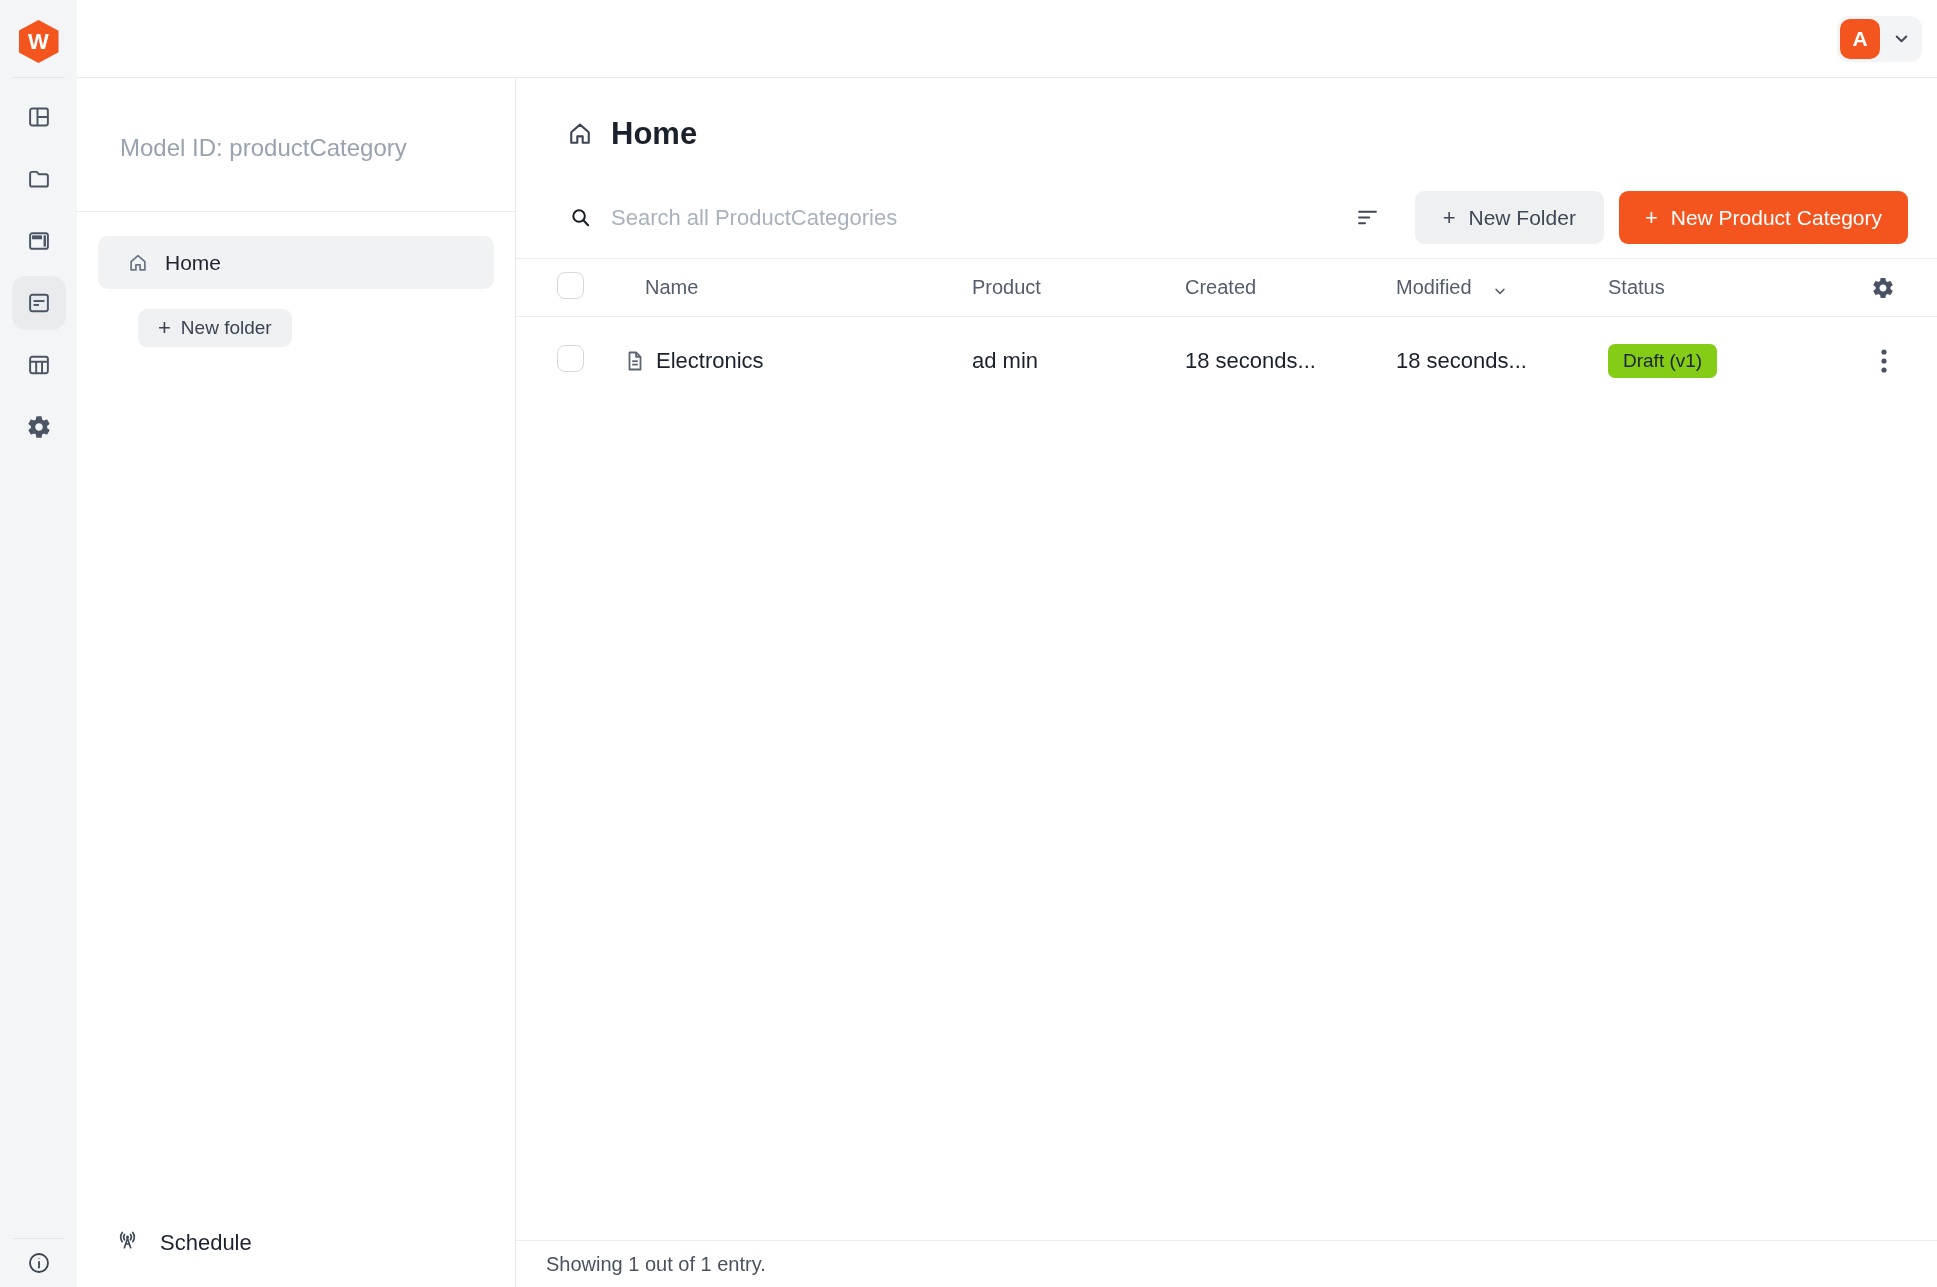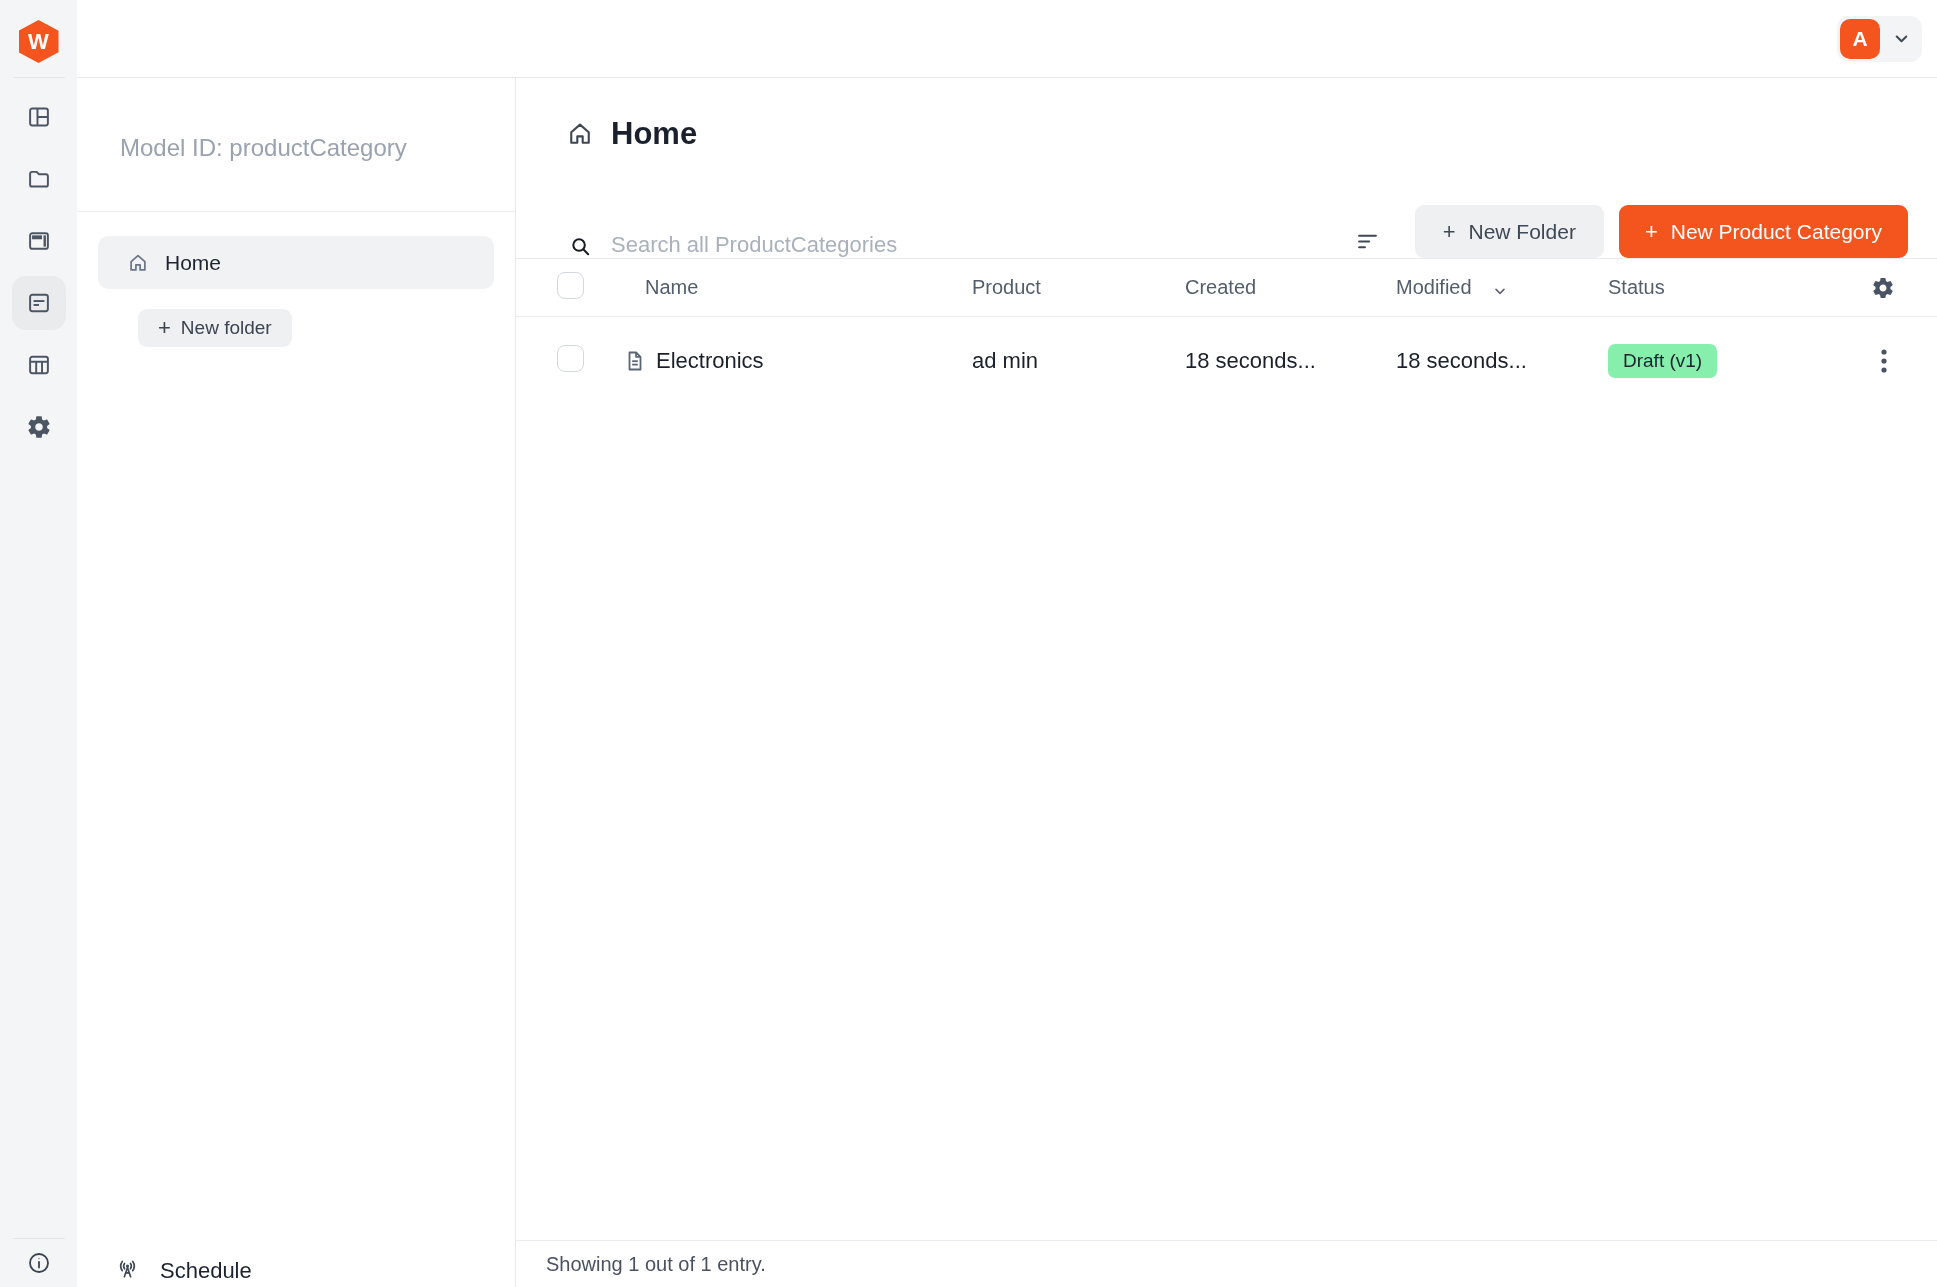--- a/index.html
+++ b/index.html
@@ -40,51 +40,51 @@
   .sidebar-sub { margin-top:23px; font-size:24px; color:#99a2af; }
   .sidebar-nav { padding:24px 21px 0; }
   .nav-item { height:53px; border-radius:10px; background:#f1f2f4; display:flex; align-items:center;
     padding-left:29px; gap:16px; font-size:21px; color:#1d2430; cursor:pointer; }
   .new-folder { margin:20px 0 0 40px; height:38px; padding:0 20px; border:none; border-radius:9px;
     background:#eef0f2; display:inline-flex; align-items:center; gap:10px; font-size:19px; color:#3c4452;
     font-family:inherit; cursor:pointer; align-self:flex-start; width:max-content; }
   .plus { font-size:22px; font-weight:400; line-height:1; }
   .sidebar-spacer { flex:1; }
   .sidebar-bottom { padding:0 0 3px 38px; }
-  .side-bottom-item { height:54px; display:flex; align-items:flex-end; gap:20px; font-size:22px;
+  .side-bottom-item { height:54px; display:flex; align-items:flex-start; gap:20px; font-size:22px;
     color:#1b2230; cursor:pointer; }
 
   
   .main { position:absolute; left:516px; top:78px; width:1421px; height:1209px; background:#fff;
     display:flex; flex-direction:column; }
   .page-head { margin:36px 0 0 50px; height:40px; display:flex; align-items:center; gap:17px; }
   .page-title { font-size:31px; font-weight:600; color:#1b212c; }
 
-  .toolbar { margin-top:23px; height:82px; display:flex; align-items:flex-end;
+  .toolbar { margin-top:23px; height:82px; display:flex; align-items:center;
     padding:0 29px 0 53px; border-bottom:1px solid #eaecef; }
   .search-input { flex:1; border:none; outline:none; margin-left:19px; font-size:22px;
     font-family:inherit; color:#1b212c; background:transparent; }
   .search-input::placeholder { color:#a9b1bd; }
   .filter-btn { margin-right:31px; background:none; border:none; cursor:pointer; padding:4px; }
   .btn { height:53px; border:none; border-radius:9px; display:inline-flex; align-items:center;
     gap:13px; font-size:21px; font-family:inherit; cursor:pointer; }
   .btn-secondary { background:#eef0f1; color:#3f4856; padding:0 28px; }
   .btn-primary { background:#f4551e; color:#fff; padding:0 26px; margin-left:15px; }
 
   .grid-cols { display:grid; grid-template-columns:66px 349px 213px 211px 212px 1fr 44px;
     align-items:center; padding:0 36px 0 41px; }
   .table-header { height:58px; border-bottom:1px solid #eaecef; font-size:20px; color:#535d6c; }
   .th-name { padding-left:22px; }
   .th-modified { display:flex; align-items:flex-end; gap:20px; cursor:pointer; }
   .checkbox { width:27px; height:27px; border:1.5px solid #d3d8df; border-radius:8px; background:#fff; cursor:pointer; }
   .th-actions, .td-actions { display:flex; justify-content:flex-end; }
 
   .table-row { height:88px; font-size:22px; color:#1a202c; }
   .td-name { display:flex; align-items:center; gap:9px; }
-  .badge { display:inline-block; background:#86efac; border-radius:7px; padding:6px 15px;
+  .badge { display:inline-block; background:#84cc16; border-radius:7px; padding:6px 15px;
     font-size:19px; color:#1c2330; width:max-content; }
   .kebab-btn { background:none; border:none; cursor:pointer; padding:6px; }
 
   .main-spacer { flex:1; }
   .footer { height:47px; border-top:1px solid #eaecef; display:flex; align-items:center;
     padding-left:30px; font-size:20px; color:#4a5260; }
 </style>
 </head>
 <body>
 

